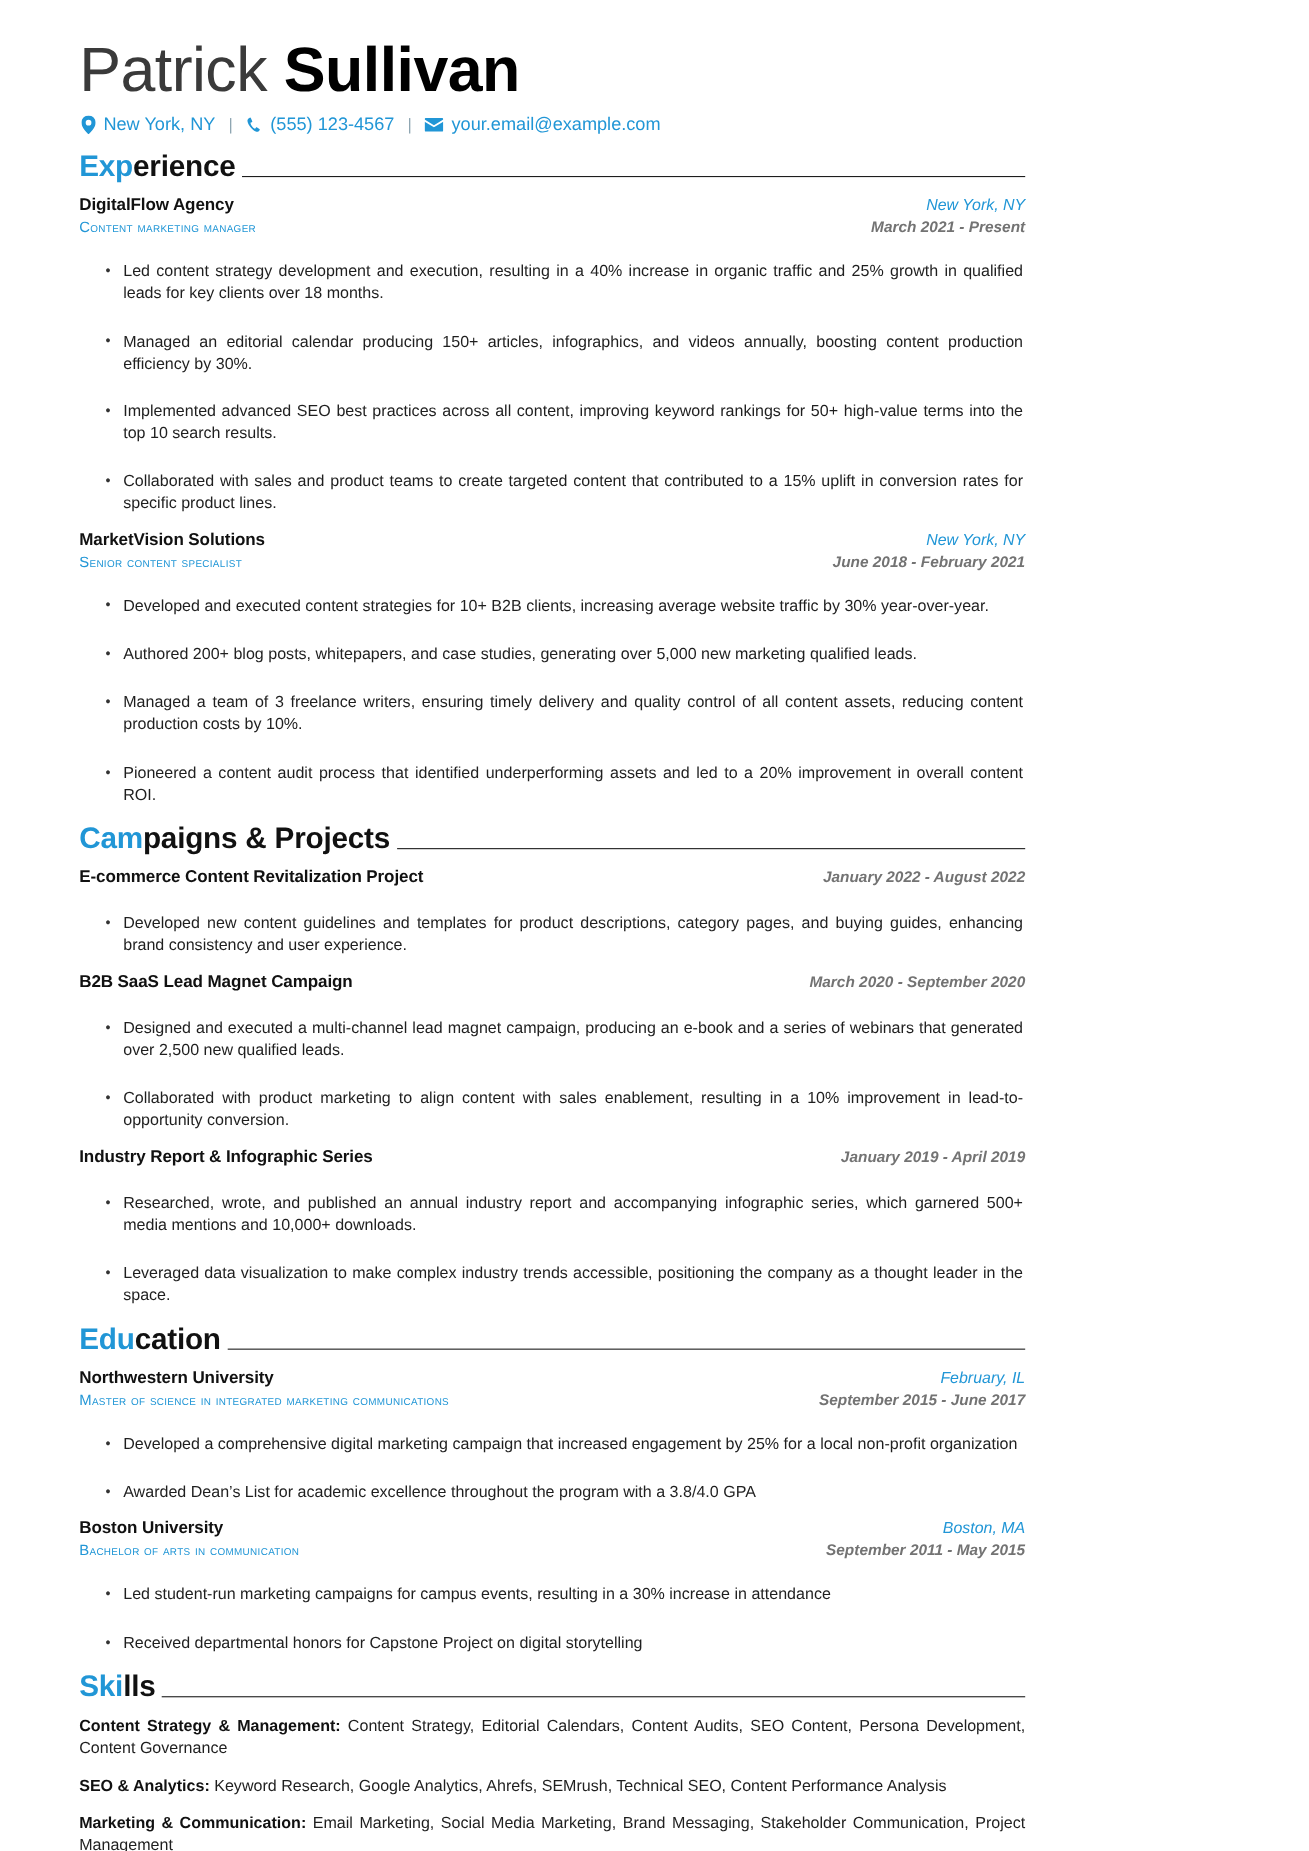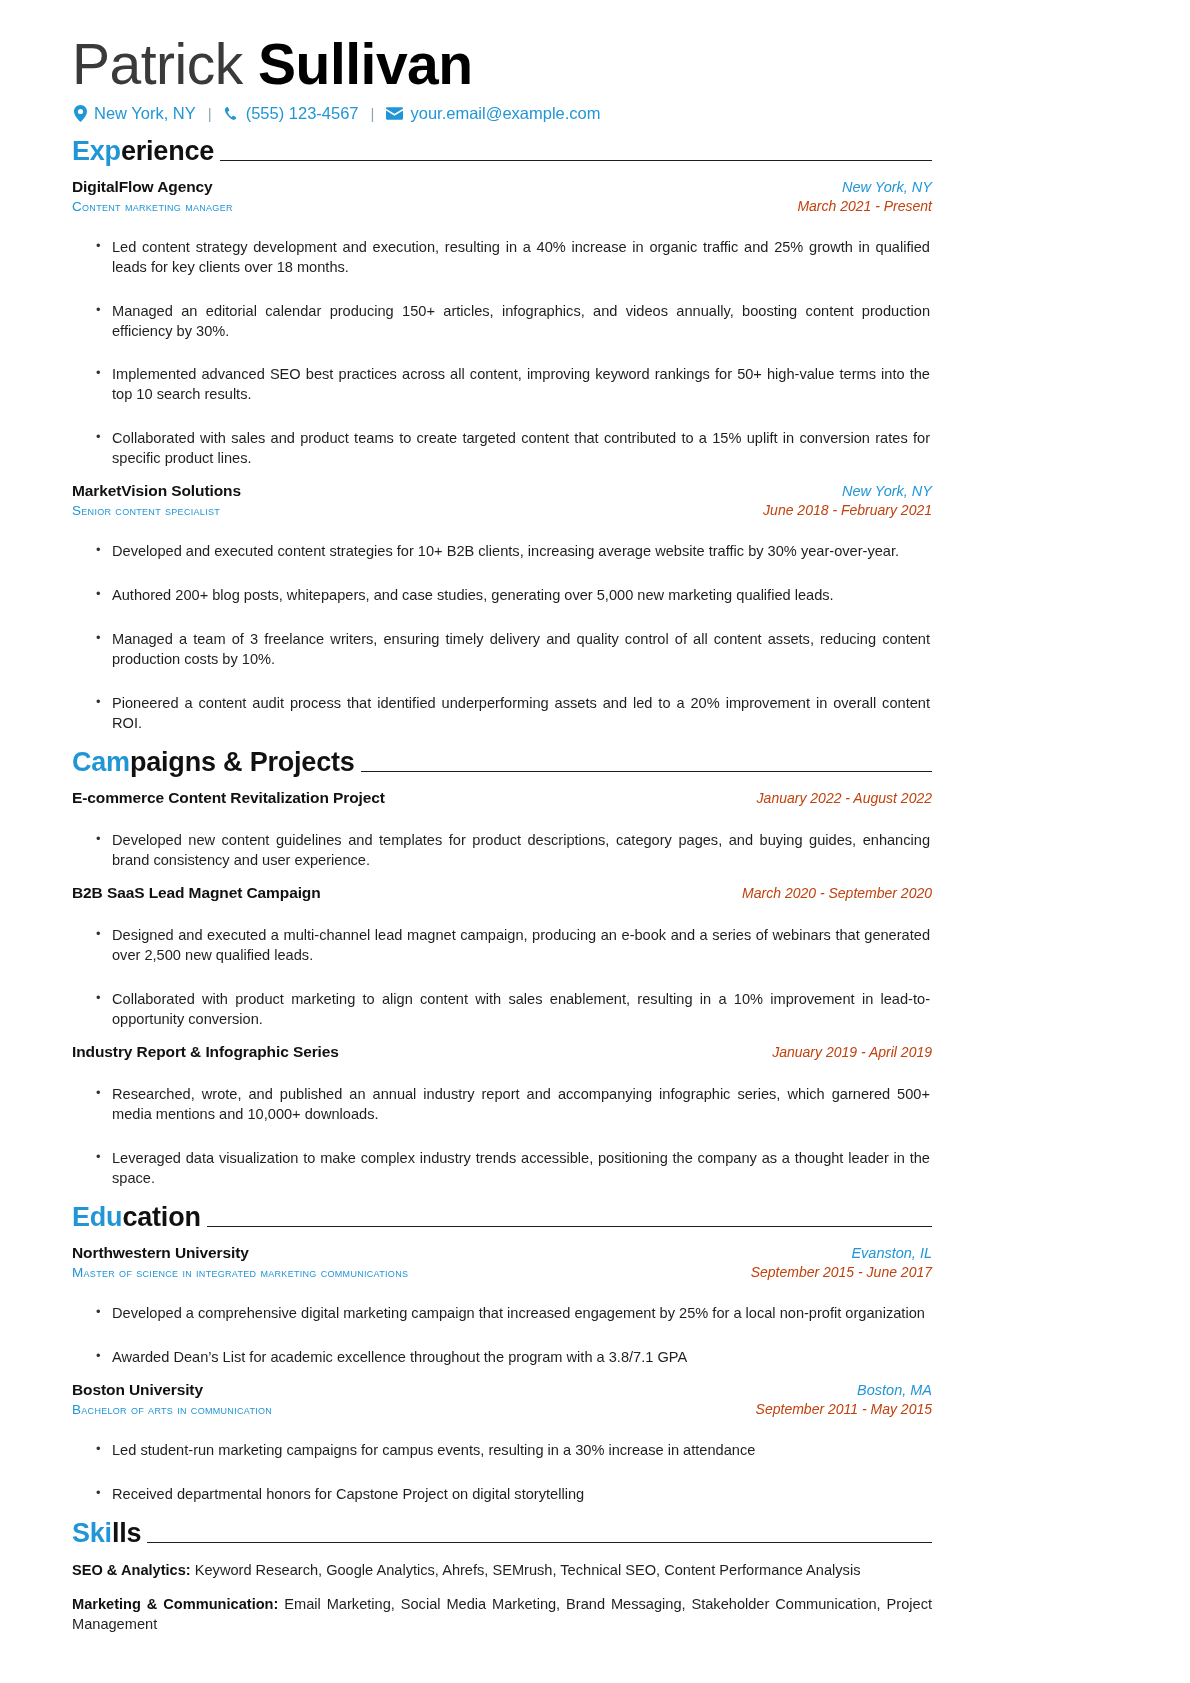--- a/index.html
+++ b/index.html
@@ -92,22 +92,23 @@
     color: #2196d6;
     font-variant: small-caps;
     text-transform: lowercase;
     letter-spacing: 0.3px;
     margin-top: 2px;
   }
   .role::first-letter { text-transform: uppercase; }
   .date {
     font-size: 14px;
     font-style: italic;
-    color: #c2410c;
+    color: #737373;
     white-space: nowrap;
+    font-weight: bold;
   }
   .sub-row {
     display: flex;
     justify-content: space-between;
     align-items: baseline;
     gap: 18px;
     margin-top: 1px;
   }
 
   ul.bullets {
@@ -275,29 +276,29 @@
     <div class="sec-head">
       <div class="sec-title">
         <span class="hi">Edu</span><span class="rest">cation</span>
       </div>
       <div class="sec-rule"></div>
     </div>
 
     <div class="entry">
       <div class="entry-row">
         <span class="org">Northwestern University</span>
-        <span class="loc">Evanston, IL</span>
+        <span class="loc">February, IL</span>
       </div>
       <div class="sub-row">
         <span class="role">Master of Science in Integrated Marketing Communications</span>
         <span class="date">September 2015 - June 2017</span>
       </div>
       <ul class="bullets">
         <li>Developed a comprehensive digital marketing campaign that increased engagement by 25% for a local non-profit organization</li>
-        <li>Awarded Dean’s List for academic excellence throughout the program with a 3.8/7.1 GPA</li>
+        <li>Awarded Dean’s List for academic excellence throughout the program with a 3.8/4.0 GPA</li>
       </ul>
     </div>
 
     <div class="entry">
       <div class="entry-row">
         <span class="org">Boston University</span>
         <span class="loc">Boston, MA</span>
       </div>
       <div class="sub-row">
         <span class="role">Bachelor of Arts in Communication</span>
@@ -312,20 +313,24 @@
 
   <div class="section">
     <div class="sec-head">
       <div class="sec-title">
         <span class="hi">Ski</span><span class="rest">lls</span>
       </div>
       <div class="sec-rule"></div>
     </div>
 
     <div class="skill-row">
+      <span class="skill-cat">Content Strategy &amp; Management:</span>
+      <span>Content Strategy, Editorial Calendars, Content Audits, SEO Content, Persona Development, Content Governance</span>
+    </div>
+    <div class="skill-row">
       <span class="skill-cat">SEO &amp; Analytics:</span>
       <span>Keyword Research, Google Analytics, Ahrefs, SEMrush, Technical SEO, Content Performance Analysis</span>
     </div>
     <div class="skill-row">
       <span class="skill-cat">Marketing &amp; Communication:</span>
       <span>Email Marketing, Social Media Marketing, Brand Messaging, Stakeholder Communication, Project Management</span>
     </div>
   </div>
 
 </div>

